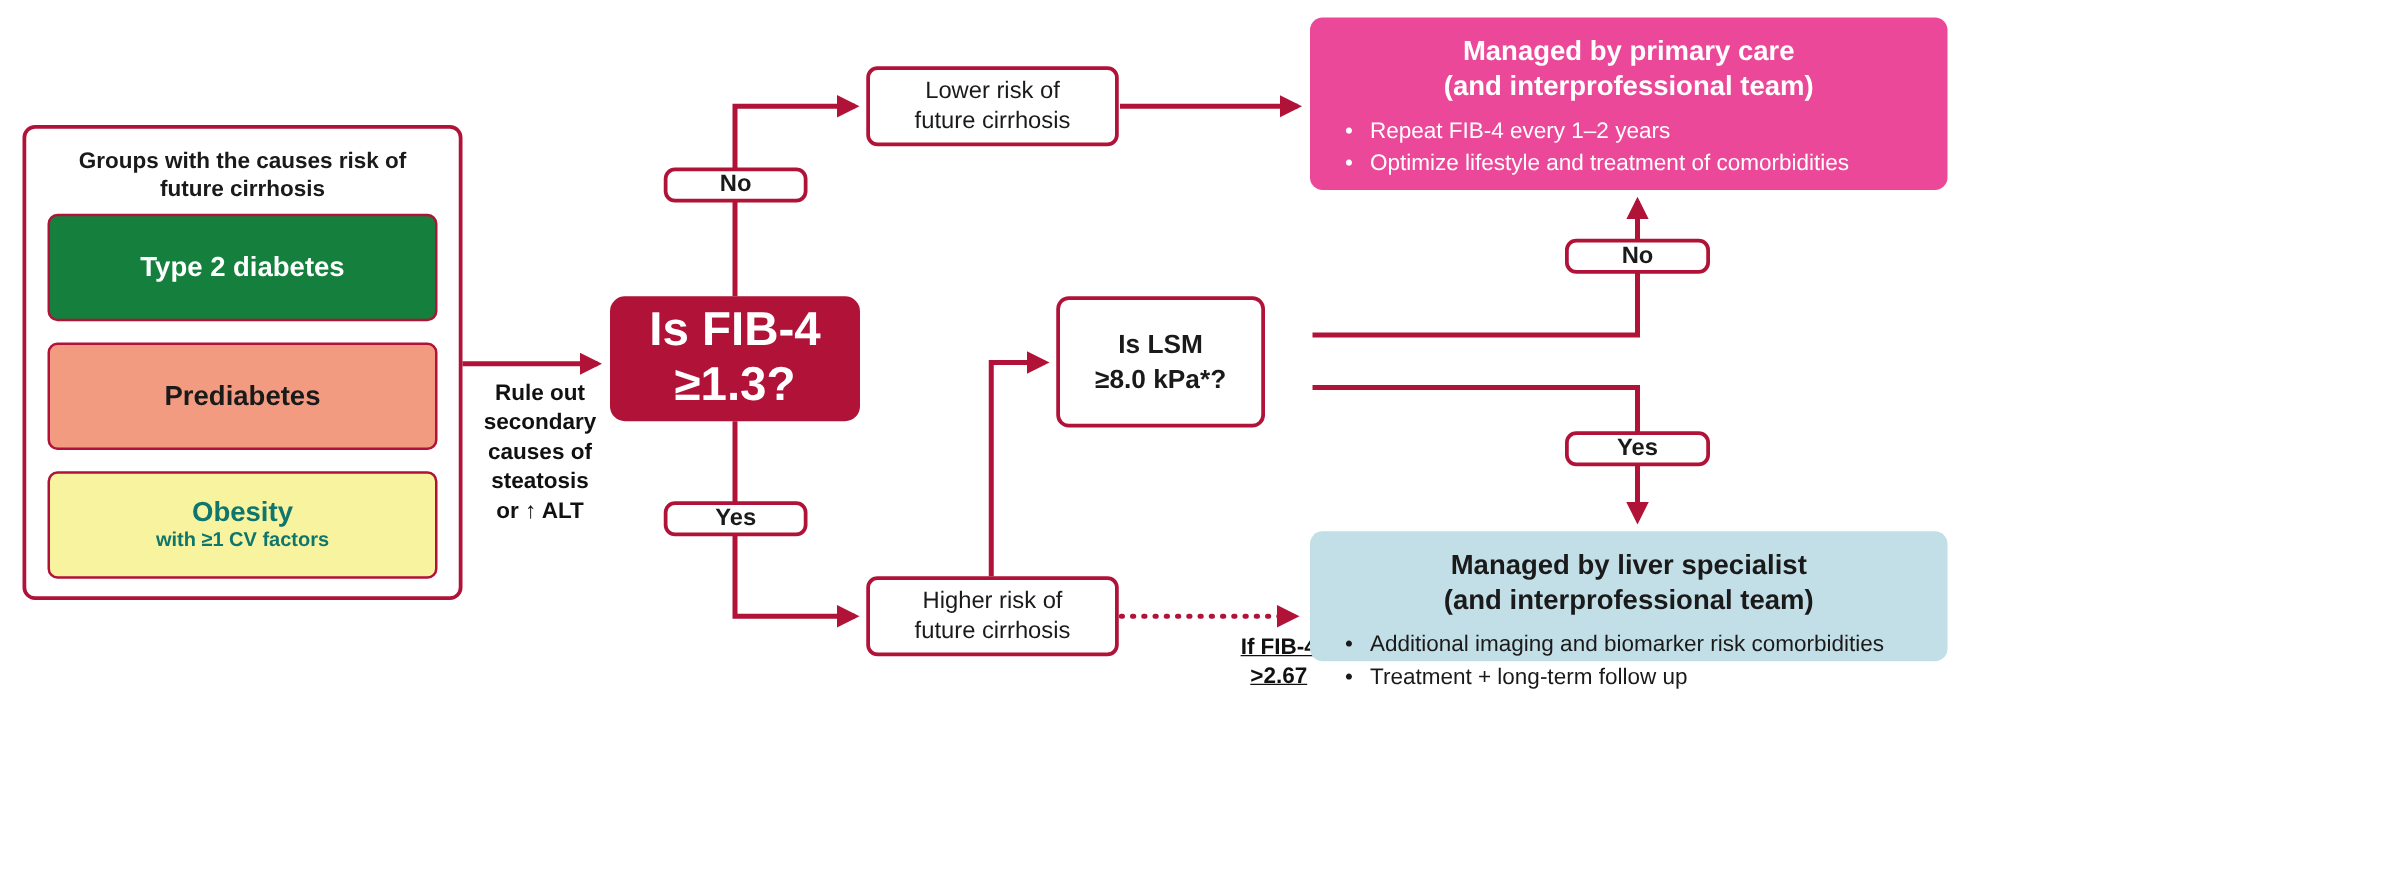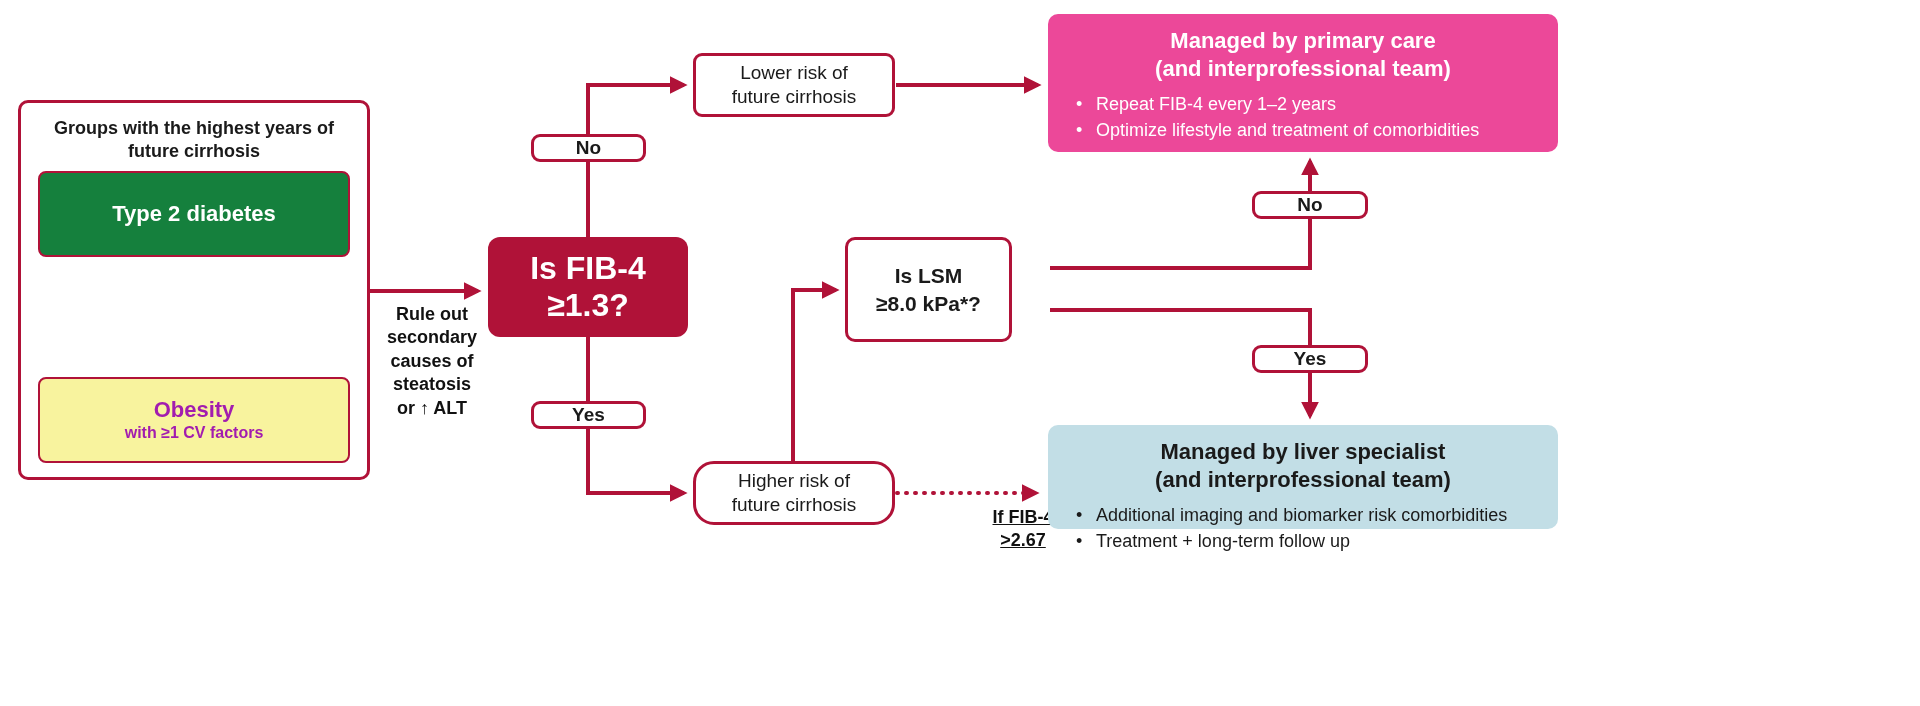--- a/index.html
+++ b/index.html
@@ -17,52 +17,52 @@
   .panel { left:18px; top:100px; width:352px; height:380px; background:#ffffff;
            border:3px solid #B01238; border-radius:10px; }
   .panel-title { position:absolute; top:14px; left:8px; right:8px; text-align:center;
                  font-weight:700; font-size:18px; line-height:1.25; color:#1a1a1a; }
   .risk-box { position:absolute; left:17px; right:17px; height:86px;
               border:2.5px solid #B01238; border-radius:8px;
               display:flex; flex-direction:column; align-items:center; justify-content:center;
               text-align:center; font-weight:700; font-size:22px; line-height:1.15; }
   .risk-diabetes    { top:68px;  background:#15803d; color:#ffffff; }
   .risk-prediabetes { top:171px; background:#F29B80; color:#1a1a1a; }
-  .risk-obesity     { top:274px; background:#F8F39E; color:#a21caf;text-align:right; }
+  .risk-obesity     { top:274px; background:#F8F39E; color:#0f766e;text-align:right; }
   .risk-obesity .sub { font-size:16px; font-weight:700; margin-top:2px; }
 
   
   .note { text-align:center; font-size:18px; font-weight:600; line-height:1.3; color:#111111; }
   .note-ruleout { left:374px; top:303px; width:116px; }
   .note-fib267  { left:964px; top:506px; width:118px;text-decoration:underline; }
 
   
   .fib4 { left:488px; top:237px; width:200px; height:100px; background:#B01238; border-radius:12px;
-          color:#ffffff; font-weight:800; font-size:32px; line-height:1.15;
+          color:#ffffff; font-weight:800; font-size:38px; line-height:1.15;
           display:flex; align-items:center; justify-content:center; text-align:center; }
   .lsm  { left:845px; top:237px; width:167px; height:105px; background:#ffffff;
           border:3px solid #B01238; border-radius:10px;
           display:flex; align-items:center; justify-content:center; text-align:center;
           font-weight:700; font-size:21px; line-height:1.3; color:#1a1a1a; }
 
   
   .yn { width:115px; height:28px; background:#ffffff; border:3px solid #B01238; border-radius:9px;
         display:flex; align-items:center; justify-content:center;
         font-size:19px; font-weight:600; color:#1a1a1a; }
   .yn-no-top    { left:531px;  top:134px; }
   .yn-yes-left  { left:531px;  top:401px; }
   .yn-no-right  { left:1252px; top:191px; width:116px; }
   .yn-yes-right { left:1252px; top:345px; width:116px; }
 
   
   .outcome { width:202px; height:64px; background:#ffffff; border:3px solid #B01238; border-radius:9px;
              display:flex; align-items:center; justify-content:center; text-align:center;
              font-size:19px; font-weight:500; line-height:1.25; color:#1a1a1a; }
   .outcome-lower  { left:693px; top:53px; }
-  .outcome-higher { left:693px; top:461px;border-radius:21px; }
+  .outcome-higher { left:693px; top:461px; }
 
   
   .bigbox { left:1048px; width:510px; border-radius:10px; padding:13px 22px 10px; }
   .bigbox-teal { top:14px;  height:138px; background:#ec4899; color:#ffffff; }
   .bigbox-blue { top:425px; height:104px; background:#C2DEE6; color:#1a1a1a; }
   .bigbox .title { text-align:center; font-weight:700; font-size:22px; line-height:1.25; margin-bottom:9px; }
   .bigbox ul { list-style:none; font-size:18px; line-height:1.45; }
   .bigbox li { position:relative; padding-left:26px; }
   .bigbox li::before { content:"\2022"; position:absolute; left:6px; }
 </style>
@@ -81,24 +81,27 @@
     <path d="M588 237 L588 85 L684 85" stroke="#B01238" stroke-width="4" fill="none" marker-end="url(#arrow)"></path>
     <path d="M896 85 L1038 85" stroke="#B01238" stroke-width="4" fill="none" marker-end="url(#arrow)"></path>
     <path d="M588 337 L588 493 L684 493" stroke="#B01238" stroke-width="4" fill="none" marker-end="url(#arrow)"></path>
     <path d="M793 461 L793 290 L836 290" stroke="#B01238" stroke-width="4" fill="none" marker-end="url(#arrow)"></path>
     <path d="M1050 268 L1310 268 L1310 161" stroke="#B01238" stroke-width="4" fill="none" marker-end="url(#arrow)"></path>
     <path d="M1050 310 L1310 310 L1310 416" stroke="#B01238" stroke-width="4" fill="none" marker-end="url(#arrow)"></path>
     <path d="M897 493 L1036 493" stroke="#B01238" stroke-width="4" fill="none" stroke-dasharray="1 8" stroke-linecap="round" marker-end="url(#arrow)"></path>
   </svg>
 
   <div class="abs panel">
-    <div class="panel-title pre">Groups with the highest years of
+    <div class="panel-title pre">Groups with the causes risk of
 future cirrhosis</div>
     <div class="risk-box risk-diabetes">
       <span>Type 2 diabetes</span>
+    </div>
+    <div class="risk-box risk-prediabetes">
+      <span>Prediabetes</span>
     </div>
     <div class="risk-box risk-obesity">
       <span>Obesity</span>
       <span class="sub">with ≥1 CV factors</span>
     </div>
   </div>
 
   <div class="abs note note-ruleout pre">Rule out
 secondary
 causes of

